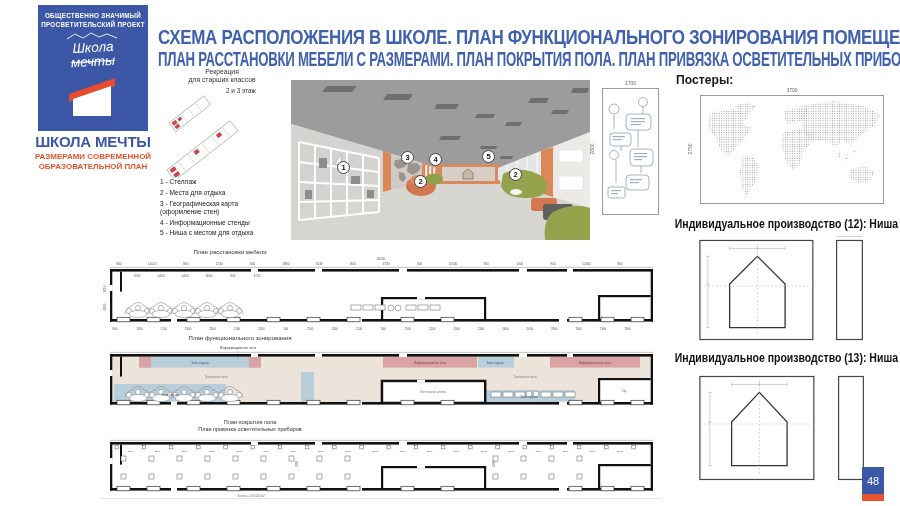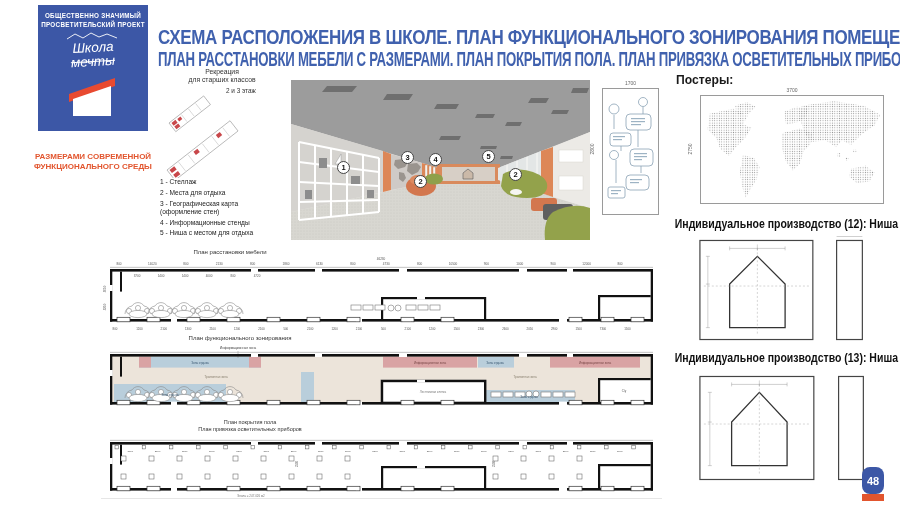--- a/index.html
+++ b/index.html
@@ -30,22 +30,22 @@
   .vdim{transform:rotate(-90deg);transform-origin:center;}
   .prod-h{font-size:12.5px;font-weight:bold;color:#111;transform:scaleX(.84);transform-origin:right;text-align:right;white-space:nowrap;}
   
   .plan-t{font-size:6px;color:#333;}
   .plan-t3{font-size:5.5px;line-height:6.5px;color:#333;}
   
   .marker{position:absolute;width:13px;height:13px;border-radius:50%;background:#fff;
           border:1px solid #444;color:#111;font-size:7.5px;font-weight:bold;
           display:flex;align-items:center;justify-content:center;}
   
-  .badge-n{background:#3c57a6;color:#fff;font-weight:bold;font-size:11px;
-           display:flex;align-items:center;justify-content:center;border-radius:8px;}
+  .badge-n{background:#3c57a6;color:#fff;font-weight:normal;font-size:11px;
+           display:flex;align-items:center;justify-content:center;}
   svg{display:block;}
 </style>
 </head>
 <body>
 
 <svg width="0" height="0" style="position:absolute" aria-hidden="true">
   <defs>
     <g id="sofaC" stroke="#8a8a8a" stroke-width="0.6" fill="#fff">
       <path d="M2,12 A8,8 0 0 1 9,4 A7,7 0 0 1 21,4 A8,8 0 0 1 28,12" fill="none"></path>
       <circle cx="6" cy="9" r="2.6"></circle>
@@ -66,23 +66,24 @@
     <svg width="52" height="9" style="margin:3px auto 0">
       <polyline points="0,7 8,2 16,6 24,1 32,5 40,2 50,6" stroke="#fff" stroke-width="0.9" fill="none"></polyline>
     </svg>
     <div class="script">Школа</div>
     <div class="script" style="text-decoration:line-through;">мечты</div>
     <svg width="50" height="44" style="margin:5px auto 0">
       <polygon points="1,20 47,4 47,12 1,28" fill="#e84a30"></polygon>
       <polygon points="5,25 43,12 43,42 5,42" fill="#fff"></polygon>
     </svg>
   </div>
+  <div class="abs brand ctr" style="left:28px;top:133px;width:130px;">ШКОЛА МЕЧТЫ</div>
   <div class="abs brand-sub ctr" style="left:28px;top:152px;width:130px;">
     <div>РАЗМЕРАМИ СОВРЕМЕННОЙ</div>
-    <div>ФУНКЦИОНАЛЬНОГО СРЕДЫ</div>
+    <div>ОБРАЗОВАТЕЛЬНОЙ ПЛАН</div>
   </div>
 
   <div class="abs" style="left:158px;top:26px;width:742px;">
     <div class="title-line t1">СХЕМА РАСПОЛОЖЕНИЯ В ШКОЛЕ. ПЛАН ФУНКЦИОНАЛЬНОГО ЗОНИРОВАНИЯ ПОМЕЩЕНИЯ.</div>
     <div class="title-line t2">ПЛАН РАССТАНОВКИ МЕБЕЛИ С РАЗМЕРАМИ. ПЛАН ПОКРЫТИЯ ПОЛА. ПЛАН ПРИВЯЗКА ОСВЕТИТЕЛЬНЫХ ПРИБОРОВ</div>
   </div>
 
   <div class="abs rec-title ctr" style="left:156px;top:68px;width:132px;">
     <div>Рекреация</div>
     <div>для старших классов</div>

